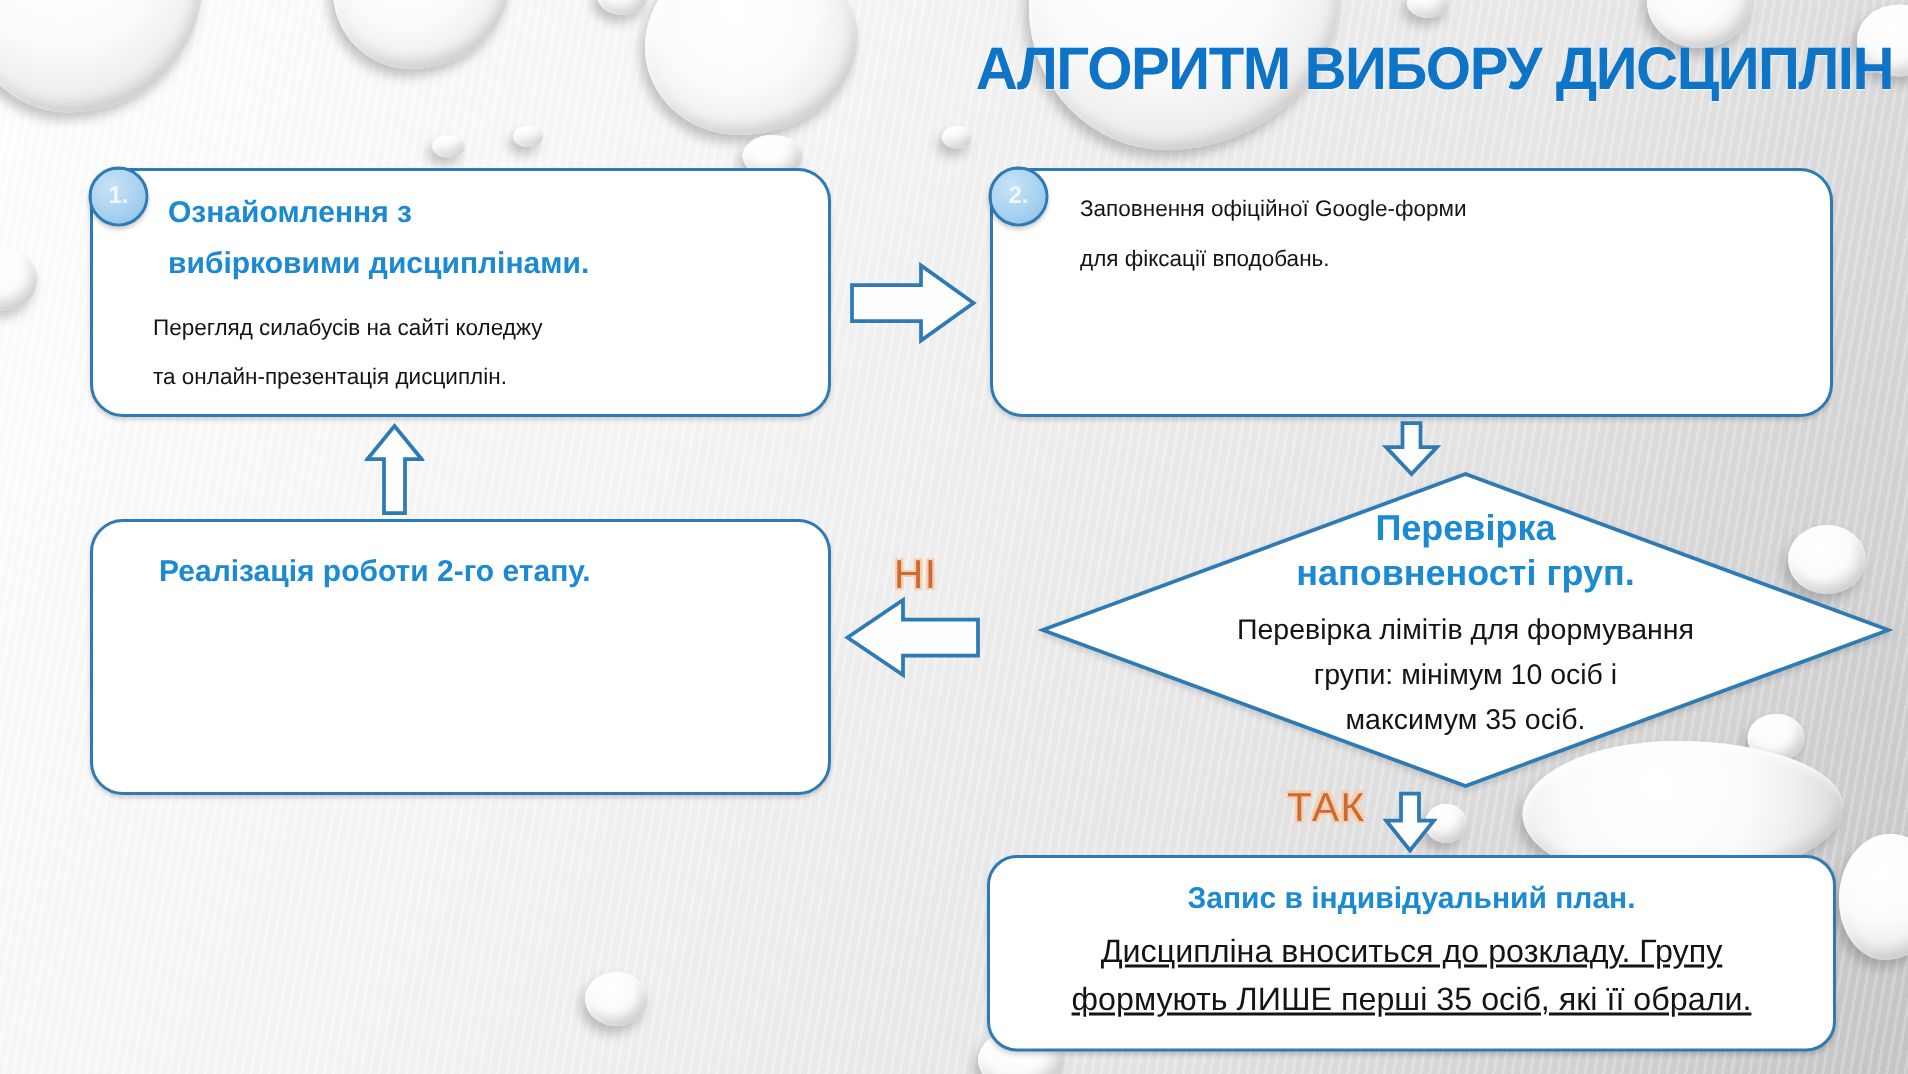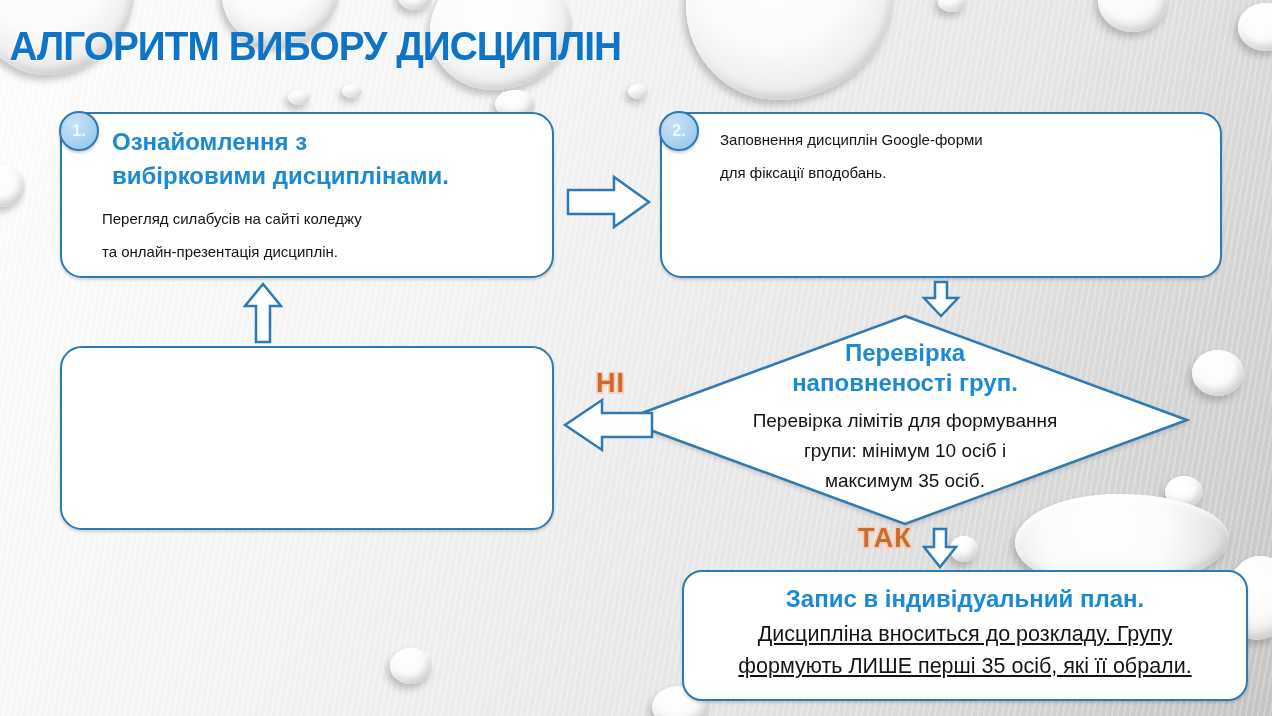--- a/index.html
+++ b/index.html
@@ -17,82 +17,82 @@
   .droplet {
     position: absolute; z-index: 1; border-radius: 50%;
     background: radial-gradient(circle at 42% 32%, #ffffff 0%, #fbfbfb 45%, #f0f0f0 64%, #e3e3e3 80%, #d3d3d3 100%);
     box-shadow: -3px 5px 7px rgba(105,105,105,0.38),
                 inset 2px 3px 6px rgba(255,255,255,0.95),
                 inset -3px -5px 7px rgba(150,150,150,0.30);
   }
   .droplet.blob { border-radius: 48% 52% 56% 44% / 52% 46% 54% 48%; }
 
   
-  .title-wrap { position: absolute; z-index: 3; top: 24px; left: 0; width: 100%; text-align: left; }
+  .title-wrap { position: absolute; z-index: 3; top: 24px; left: 0; width: 100%; text-align: right; }
   .title {
     display: inline-block; font-size: 40px; font-weight: 700; letter-spacing: -1px;
     color: #0e74c7; transform: scaleX(0.97); transform-origin: center;
     text-shadow: 0 1px 1px rgba(255,255,255,0.8);
   }
 
   
   .node {
     position: absolute; z-index: 2; background: #ffffff;
     border: 2.5px solid #2d7ab5; border-radius: 22px;
     box-shadow: 0 2px 3px rgba(0,0,0,0.16);
   }
   .heading {
-    color: #1b8ad3; font-weight: 700; font-size: 24px; line-height: 34px;
+    color: #1b8ad3; font-weight: 700; font-size: 20px; line-height: 34px;
     white-space: pre-line;
   }
   .body-text {
     color: #141414; font-size: 15px; line-height: 33px; white-space: pre-line;
   }
 
   .box1 { left: 60px; top: 112px; width: 494px; height: 166px; }
   .box1 .heading { padding: 11px 10px 0 50px; }
   .box1 .body-text { padding: 9px 10px 0 40px; }
 
   .box2 { left: 660px; top: 112px; width: 562px; height: 166px; }
   .box2 .heading { padding: 11px 10px 0 58px; }
   .box2 .body-text { padding: 9px 10px 0 58px; }
 
   .box3 { left: 60px; top: 346px; width: 494px; height: 184px; }
   .box3 .heading { padding: 16px 10px 0 44px; }
   .box3 .body-text { padding: 15px 6px 0 44px; line-height: 34px; }
 
-  .box4 { left: 682px; top: 570px; width: 566px; height: 131px; border-radius: 20px; }
+  .box4 { left: 658px; top: 570px; width: 566px; height: 131px; border-radius: 20px; }
   .box4 .heading { padding-top: 11px; text-align: center; line-height: 32px; }
   .box4 .body-text { padding-top: 3px; text-align: center; font-size: 21.5px; line-height: 32px; text-decoration: underline; }
 
   
   .badge {
     position: absolute; left: -3px; top: -3px; width: 40px; height: 40px;
     border-radius: 50%; border: 2px solid #2d7ab5;
     background: radial-gradient(circle at 36% 30%, #c8e2f6 0%, #a9d2f0 55%, #8abfe7 100%);
     display: flex; align-items: center; justify-content: center;
     color: #f0f7fd; font-size: 16px; font-weight: 700;
     box-shadow: 0 2px 3px rgba(0,0,0,0.2);
   }
 
   
-  .diamond { position: absolute; z-index: 2; left: 620px; top: 314px; width: 570px; height: 212px; }
+  .diamond { position: absolute; z-index: 2; left: 692px; top: 314px; width: 570px; height: 212px; }
   .diamond svg { position: absolute; left: 0; top: 0; filter: drop-shadow(0 2px 2px rgba(0,0,0,0.15)); }
   .diamond-text { position: absolute; z-index: 2; left: 0; top: 0; width: 100%; height: 100%; text-align: center; }
   .diamond-text .heading { margin-top: 24px; font-size: 24px; line-height: 30px; }
   .diamond-text .body-text { margin-top: 8px; font-size: 19px; line-height: 30px; }
 
   
   .arrow { position: absolute; z-index: 2; }
   .arrow svg { display: block; }
   .arrow polygon { fill: #fefefe; stroke: #2d7ab5; stroke-width: 2.5; stroke-linejoin: miter; }
 
   
   .branch-label {
-    position: absolute; z-index: 3; font-size: 27px; font-weight: 700;
+    position: absolute; z-index: 3; font-size: 27px; font-weight: 400;
     color: #cd6a33; letter-spacing: 1px;
     text-shadow: 1.5px 1.5px 0 rgba(246,205,173,0.95), -1.5px -1.5px 0 rgba(246,205,173,0.95),
                  1.5px -1.5px 0 rgba(246,205,173,0.95), -1.5px 1.5px 0 rgba(246,205,173,0.95);
   }
   .label-no  { left: 596px; top: 368px; }
   .label-yes { left: 858px; top: 523px; }
 </style>
 </head>
 <body>
 
@@ -133,21 +133,21 @@
   </section>
 
   <div class="arrow" style="left:566px; top:173px;">
     <svg width="86" height="58" viewBox="0 0 86 58">
       <polygon points="2,17 48,17 48,4 83,29 48,54 48,41 2,41"></polygon>
     </svg>
   </div>
 
   <section class="node box2">
     <div class="badge">2.</div>
-    <p class="body-text">Заповнення дисциплін Google-форми
+    <p class="body-text">Заповнення офіційної Google-форми
 для фіксації вподобань.</p>
   </section>
 
   <div class="arrow" style="left:921px; top:280px;">
     <svg width="40" height="38" viewBox="0 0 40 38">
       <polygon points="14,2 26,2 26,18 37,18 20,36 3,18 14,18"></polygon>
     </svg>
   </div>
 
   <div class="diamond">
@@ -164,20 +164,21 @@
   </div>
 
   <span class="branch-label label-no">НІ</span>
   <div class="arrow" style="left:562px; top:396px;">
     <svg width="92" height="58" viewBox="0 0 92 58">
       <polygon points="90,17 40,17 40,4 3,29 40,54 40,41 90,41"></polygon>
     </svg>
   </div>
 
   <section class="node box3">
+    <h2 class="heading">Реалізація роботи 2-го етапу.</h2>
   </section>
 
   <div class="arrow" style="left:243px; top:282px;">
     <svg width="40" height="62" viewBox="0 0 40 62">
       <polygon points="13,60 13,24 2,24 20,2 38,24 27,24 27,60"></polygon>
     </svg>
   </div>
 
   <span class="branch-label label-yes">ТАК</span>
   <div class="arrow" style="left:922px; top:527px;">

